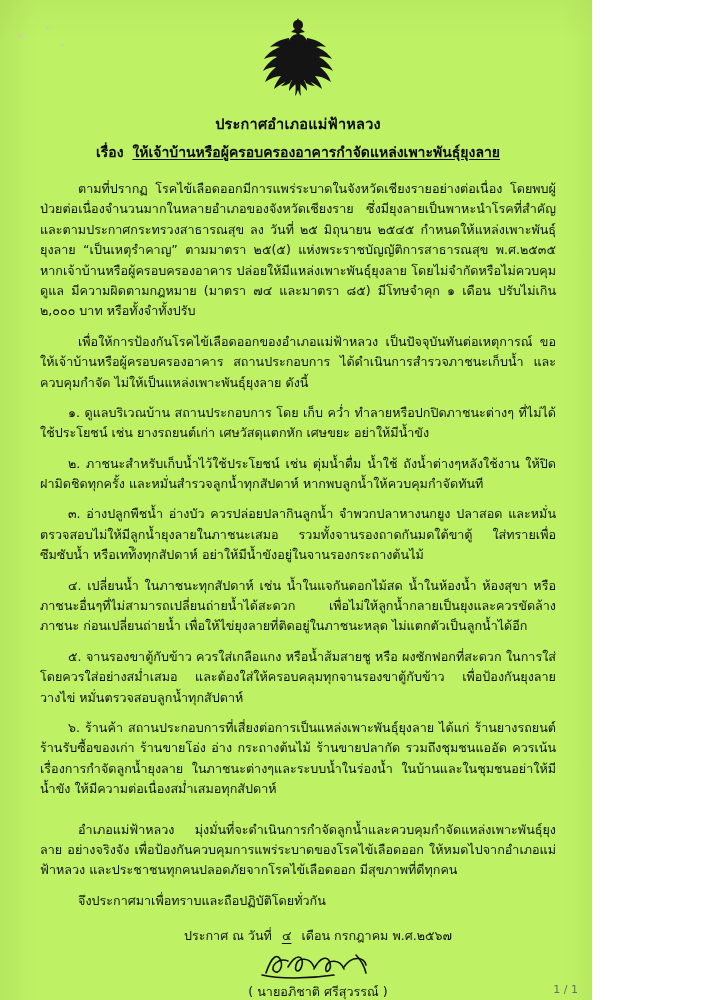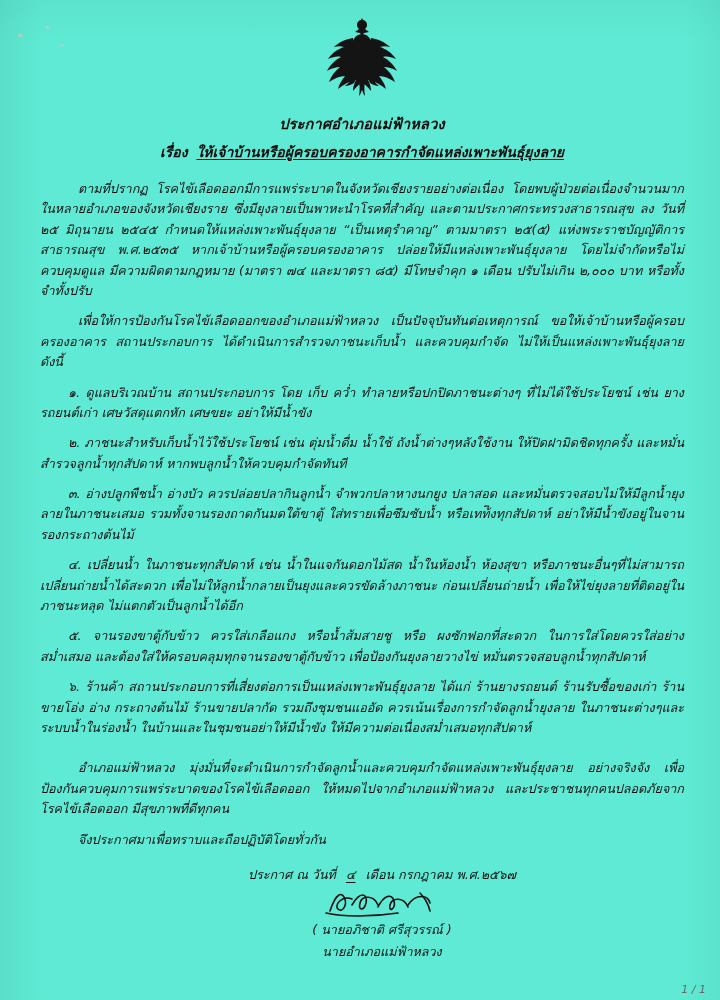--- a/index.html
+++ b/index.html
@@ -9,26 +9,25 @@
   }
   body {
     width: 720px;
     height: 1000px;
     overflow: hidden;
     font-family: "DejaVu Sans", "Liberation Sans", sans-serif;
     color: #111;
   }
   .page {
     position: relative;
-    width: 720px;
+    width: 592px;
     height: 1000px;
-    background: #5eead4;
+    background: #bef264;
     box-sizing: border-box;
     padding: 14px 36px 10px 40px;
-    font-style: italic;
   }
   
   .page::before {
     content: "";
     position: absolute;
     left: 0; top: 0; right: 0; bottom: 0;
     background:
       linear-gradient(to right, rgba(0,0,0,0.05), rgba(0,0,0,0) 6%),
       linear-gradient(to left, rgba(0,0,0,0.035), rgba(0,0,0,0) 5%),
       linear-gradient(to bottom, rgba(0,0,0,0.03), rgba(0,0,0,0) 4%);

